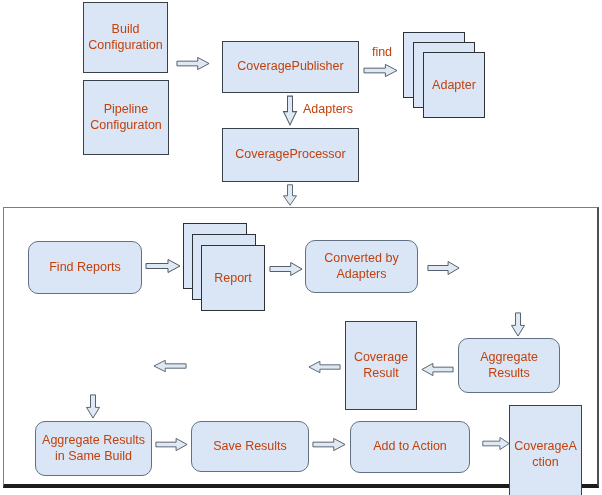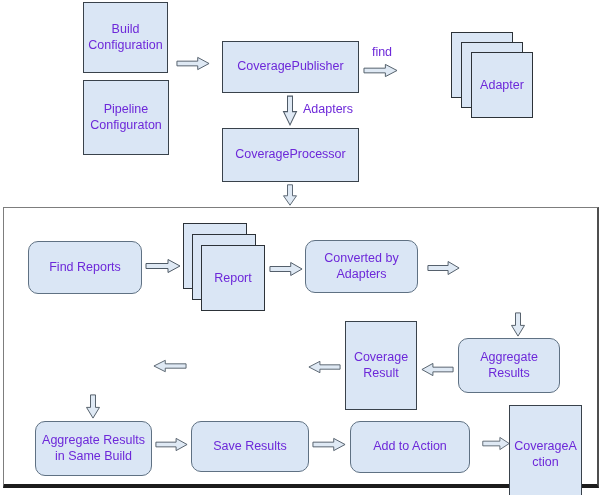--- a/index.html
+++ b/index.html
@@ -1,38 +1,38 @@
 <!DOCTYPE html>
 <html><head>
 <meta charset="utf-8">
 <style>
   html,body{margin:0;padding:0;background:#ffffff;}
   *{box-sizing:border-box;}
   #stage{
     position:relative;width:602px;height:495px;background:#ffffff;overflow:hidden;
-    font-family:"Liberation Sans","DejaVu Sans",sans-serif;color:#6d28d9;
+    font-family:"Liberation Sans","DejaVu Sans",sans-serif;color:#c2410c;
   }
   
   .box,.rbox{
     position:absolute;display:flex;align-items:center;justify-content:center;
     text-align:center;font-size:12.5px;line-height:1.25;padding:2px 4px;
     background:#dae6f5;
   }
   .box{border:1px solid #39424b;}
   .rbox{border:1px solid #5f7183;border-radius:10px;}
   
   .stack{position:absolute;}
   .stack .page{
     position:absolute;background:#dae6f5;border:1px solid #2c3238;
     display:flex;align-items:center;justify-content:center;font-size:12.5px;
   }
   .s-report .page,.s-result .page{width:64px;height:66px;}
   .s-report .p2,.s-result .p2{left:9px;top:11px;}
   .s-report .p3,.s-result .p3{left:18px;top:22px;}
-  .s-adapter .page{width:62px;height:66px;margin-left:48px;}
+  .s-adapter .page{width:62px;height:66px;}
   .s-adapter .p2{left:10px;top:10px;}
   .s-adapter .p3{left:20px;top:20px;}
   .p1{left:0;top:0;}
   
   .arrow{position:absolute;}
   .arrow svg{display:block;width:100%;height:100%;}
   .flip svg{transform:scaleX(-1);}
   
   .flow-container{
     position:absolute;left:3px;top:207px;width:596px;height:281px;

